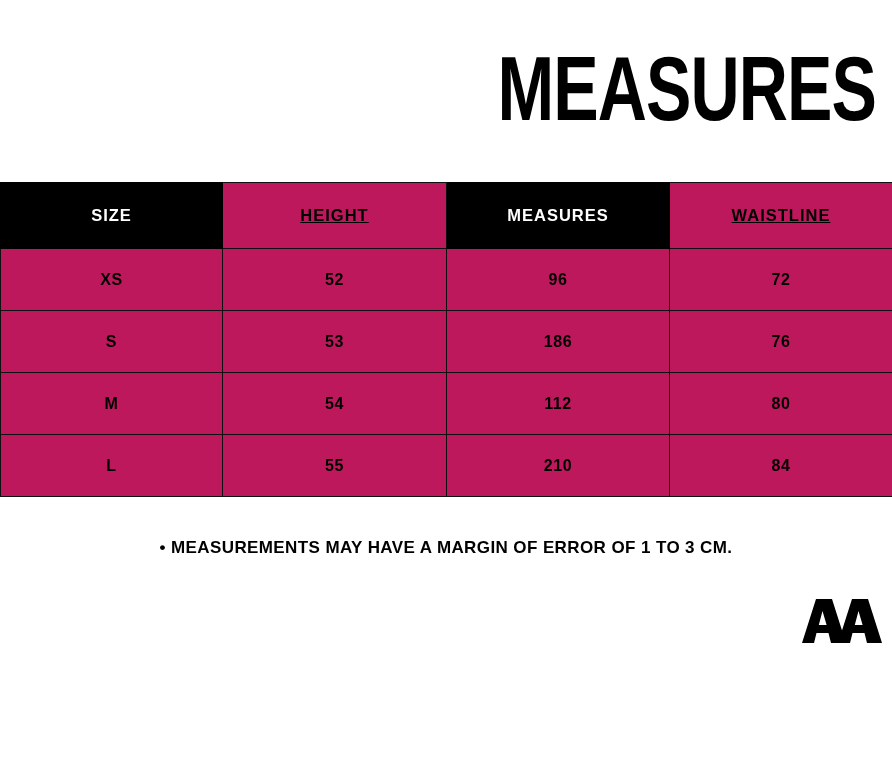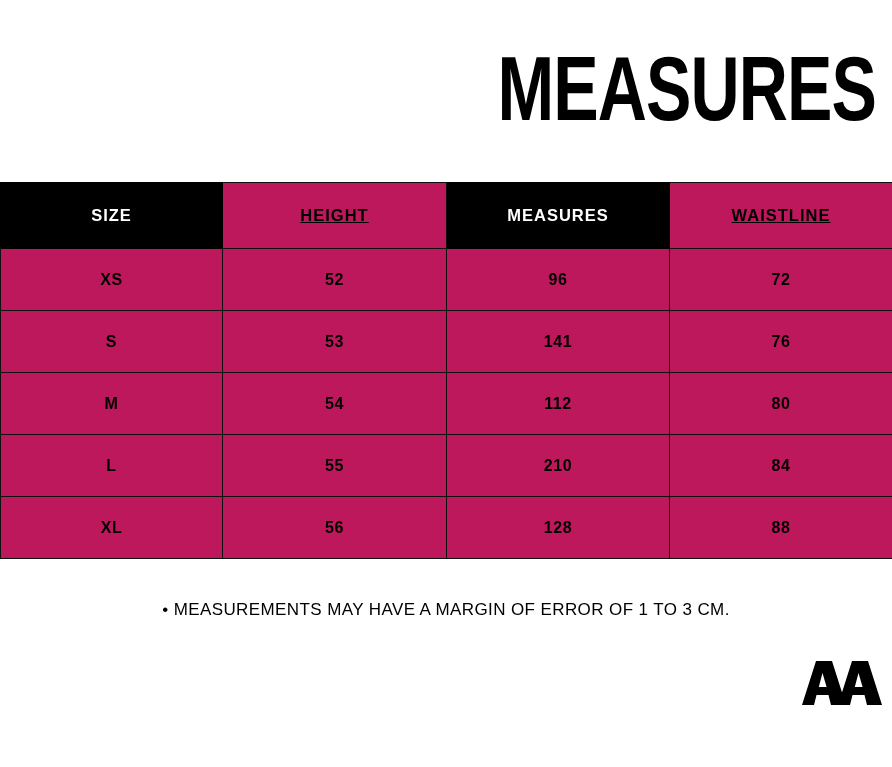--- a/index.html
+++ b/index.html
@@ -91,21 +91,21 @@
     font-size: 16px;
   }
 
   .note {
     width: 892px;
     box-sizing: border-box;
     padding: 0 31px;
     margin-top: 41px;
     text-align: center;
     font-size: 17px;
-    font-weight: normal;
+    font-weight: bold;
     letter-spacing: 0.4px;
   }
 
   .logo-wrap {
     margin-top: 39px;
     display: flex;
     justify-content: center;
     align-items: center;
   }
 
@@ -137,40 +137,34 @@
       <tbody>
         <tr>
           <td>XS</td>
           <td>52</td>
           <td>96</td>
           <td>72</td>
         </tr>
         <tr>
           <td>S</td>
           <td>53</td>
-          <td>141</td>
+          <td>186</td>
           <td>76</td>
         </tr>
         <tr>
           <td>M</td>
           <td>54</td>
           <td>112</td>
           <td>80</td>
         </tr>
         <tr>
           <td>L</td>
           <td>55</td>
           <td>210</td>
           <td>84</td>
-        </tr>
-        <tr>
-          <td>XL</td>
-          <td>56</td>
-          <td>128</td>
-          <td>88</td>
         </tr>
       </tbody>
     </table>
   </div>
 
   <div class="note">• MEASUREMENTS MAY HAVE A MARGIN OF ERROR OF 1 TO 3 CM.</div>
 
   <div class="logo-wrap">
     <svg width="90" height="48" viewBox="0 0 90 48" aria-hidden="true">
       <g fill="#000000">

